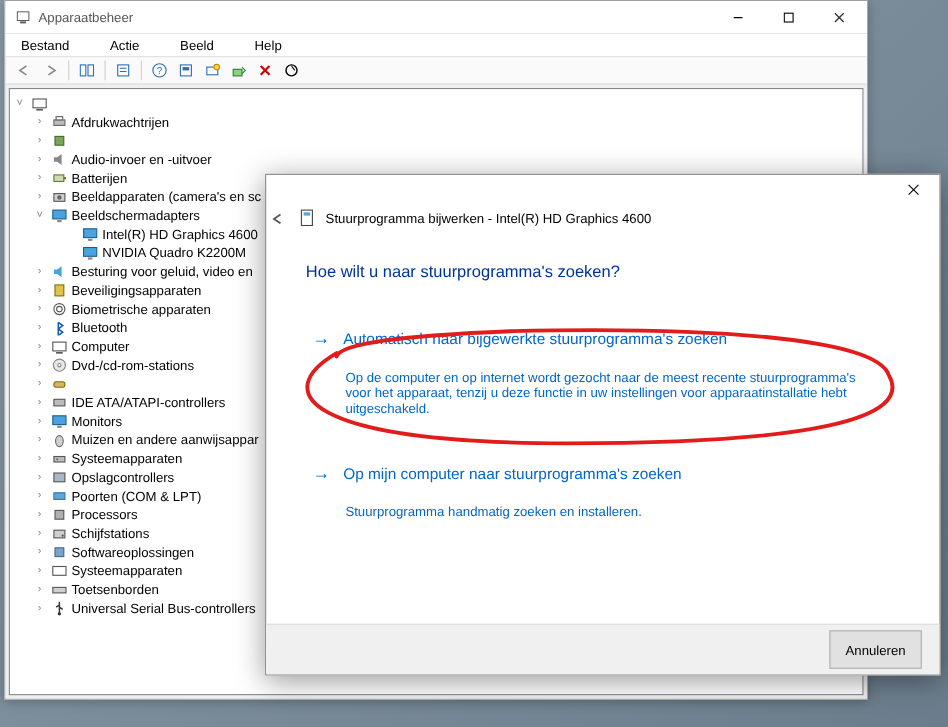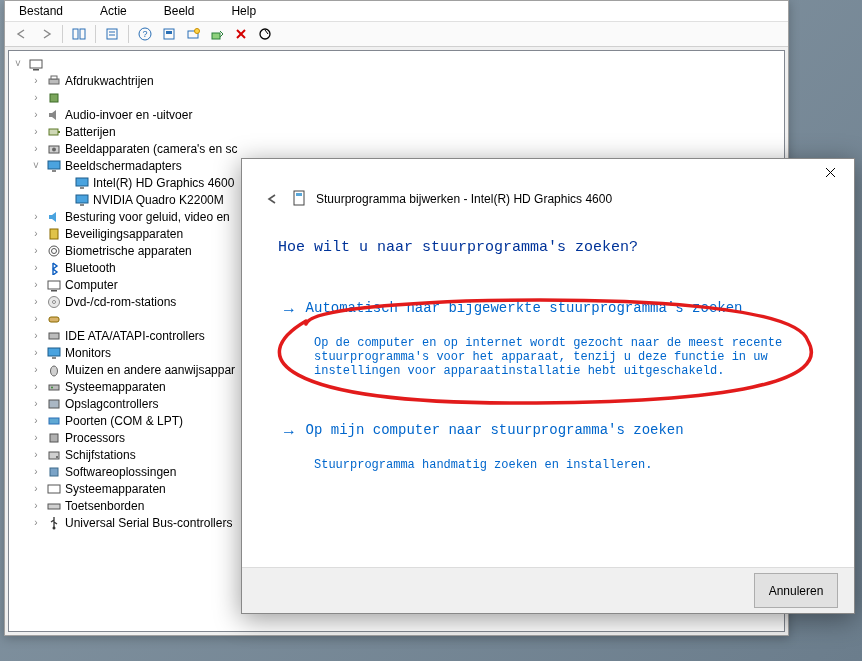--- a/index.html
+++ b/index.html
@@ -137,37 +137,36 @@
   .dialog .dlg-close {
     margin-left: auto;
     width: 40px; height: 22px;
     display:flex;align-items:center;justify-content:center;
     cursor:pointer;
   }
 
   .dlg-header {
     display:flex; align-items:center;
     gap: 10px;
-    padding: 0 12px 6px 20px;
+    padding: 0 12px 6px 0;
     height: 34px;
   }
   .dlg-back {
     width:20px;height:20px;
     display:flex;align-items:center;justify-content:center;
     color:#555; cursor:pointer;
   }
   .dlg-title {
     font-size: 12px;
     color:#000;
   }
   .dlg-body {
     position: relative;
     flex:1;
     padding: 20px 34px 0 36px;
-    font-family: Liberation Mono, monospace;
   }
   .dlg-question {
     font-size: 15px;
     color: #003399;
   }
   .option-block {
     margin-top: 38px;
     padding: 6px 8px 10px 6px;
     cursor:pointer;
     position: relative;
@@ -197,20 +196,47 @@
   .annotation-circle {
     position: absolute;
     pointer-events: none;
   }
 </style>
 </head>
 <body>
 
 <div class="devmgr-window">
 
+  <div class="titlebar">
+    <span class="title-icon">
+      <svg width="14" height="14" viewBox="0 0 16 16">
+          <rect x="2" y="2" width="12" height="9" fill="#fff" stroke="#555"></rect>
+          <rect x="5" y="12" width="6" height="2" fill="#555"></rect>
+        </svg>
+    </span>
+    <span class="title">Apparaatbeheer</span>
+    <div class="win-controls">
+      <div class="wbtn">
+        <svg width="10" height="10">
+            <line x1="1" y1="5" x2="9" y2="5" stroke="#000" stroke-width="1"></line>
+          </svg>
+      </div>
+      <div class="wbtn">
+        <svg width="10" height="10">
+            <rect x="1" y="1" width="8" height="8" fill="none" stroke="#000" stroke-width="1"></rect>
+          </svg>
+      </div>
+      <div class="wbtn close">
+        <svg width="10" height="10">
+            <line x1="1" y1="1" x2="9" y2="9" stroke="currentColor" stroke-width="1.2"></line>
+            <line x1="9" y1="1" x2="1" y2="9" stroke="currentColor" stroke-width="1.2"></line>
+          </svg>
+      </div>
+    </div>
+  </div>
 
   <div class="menubar">
     <span class="menu-item">Bestand</span>
     <span class="menu-item">Actie</span>
     <span class="menu-item">Beeld</span>
     <span class="menu-item">Help</span>
   </div>
 
   <div class="toolbar">
     <div class="tbtn">

